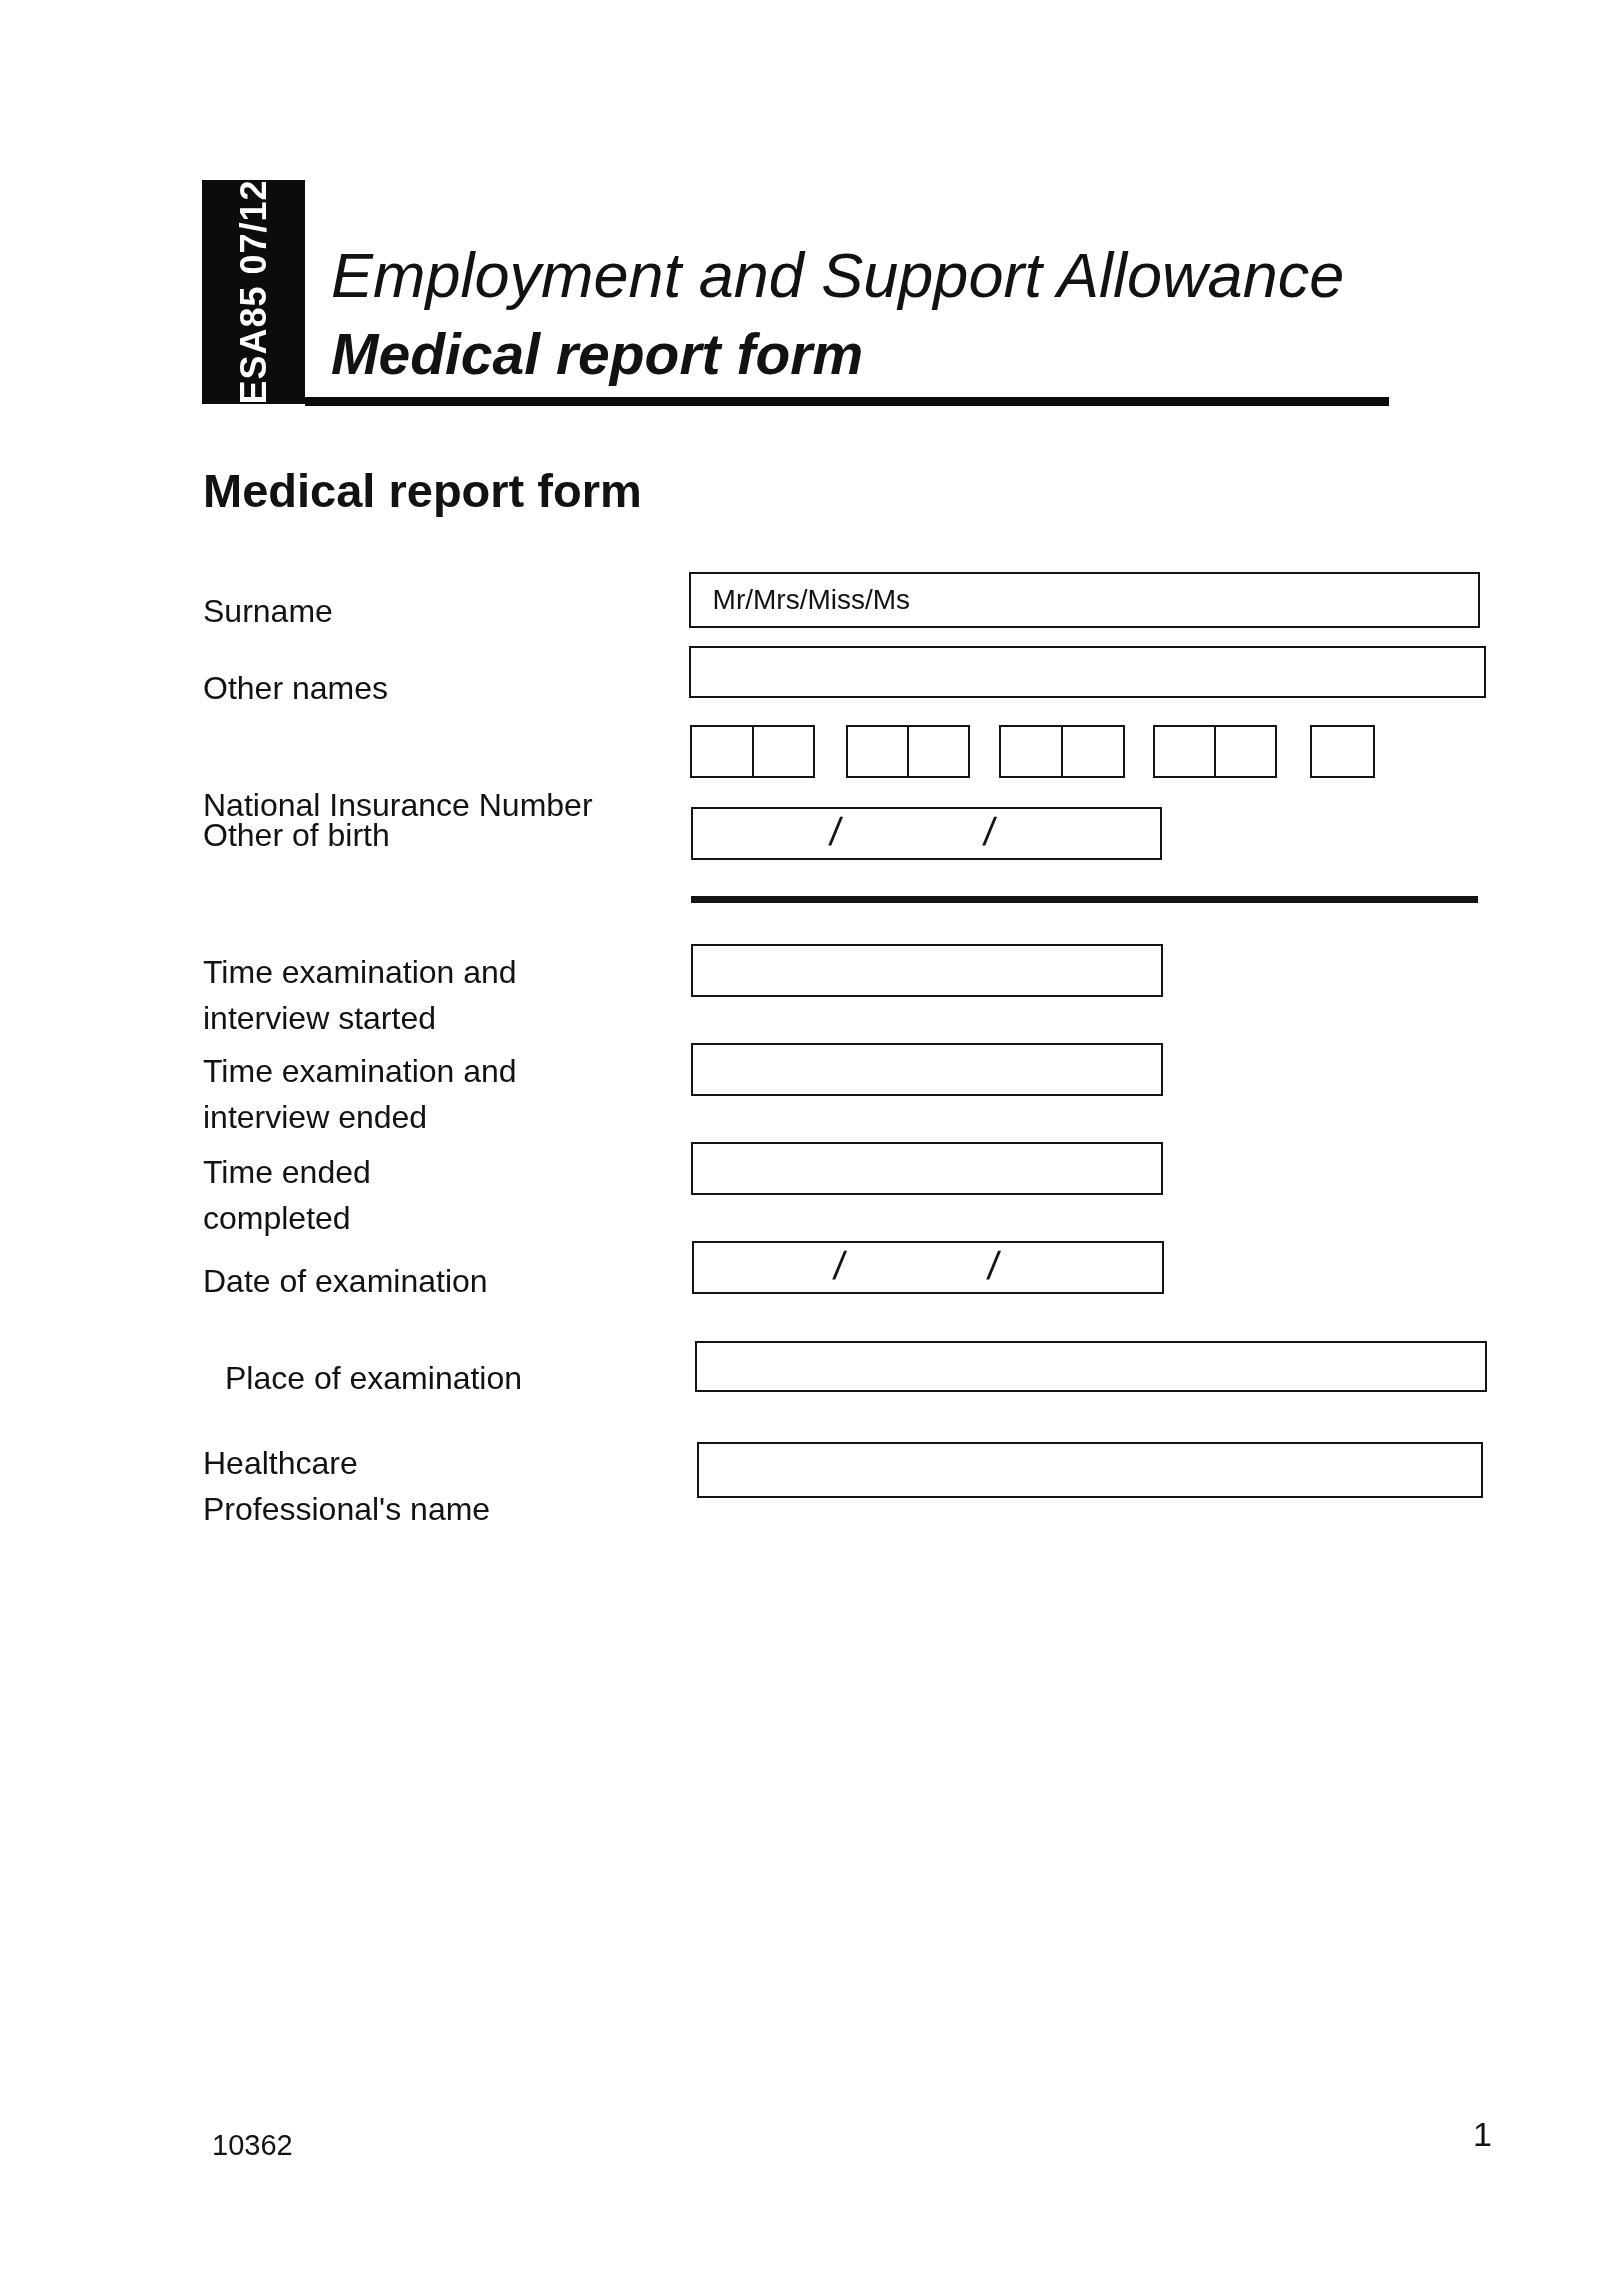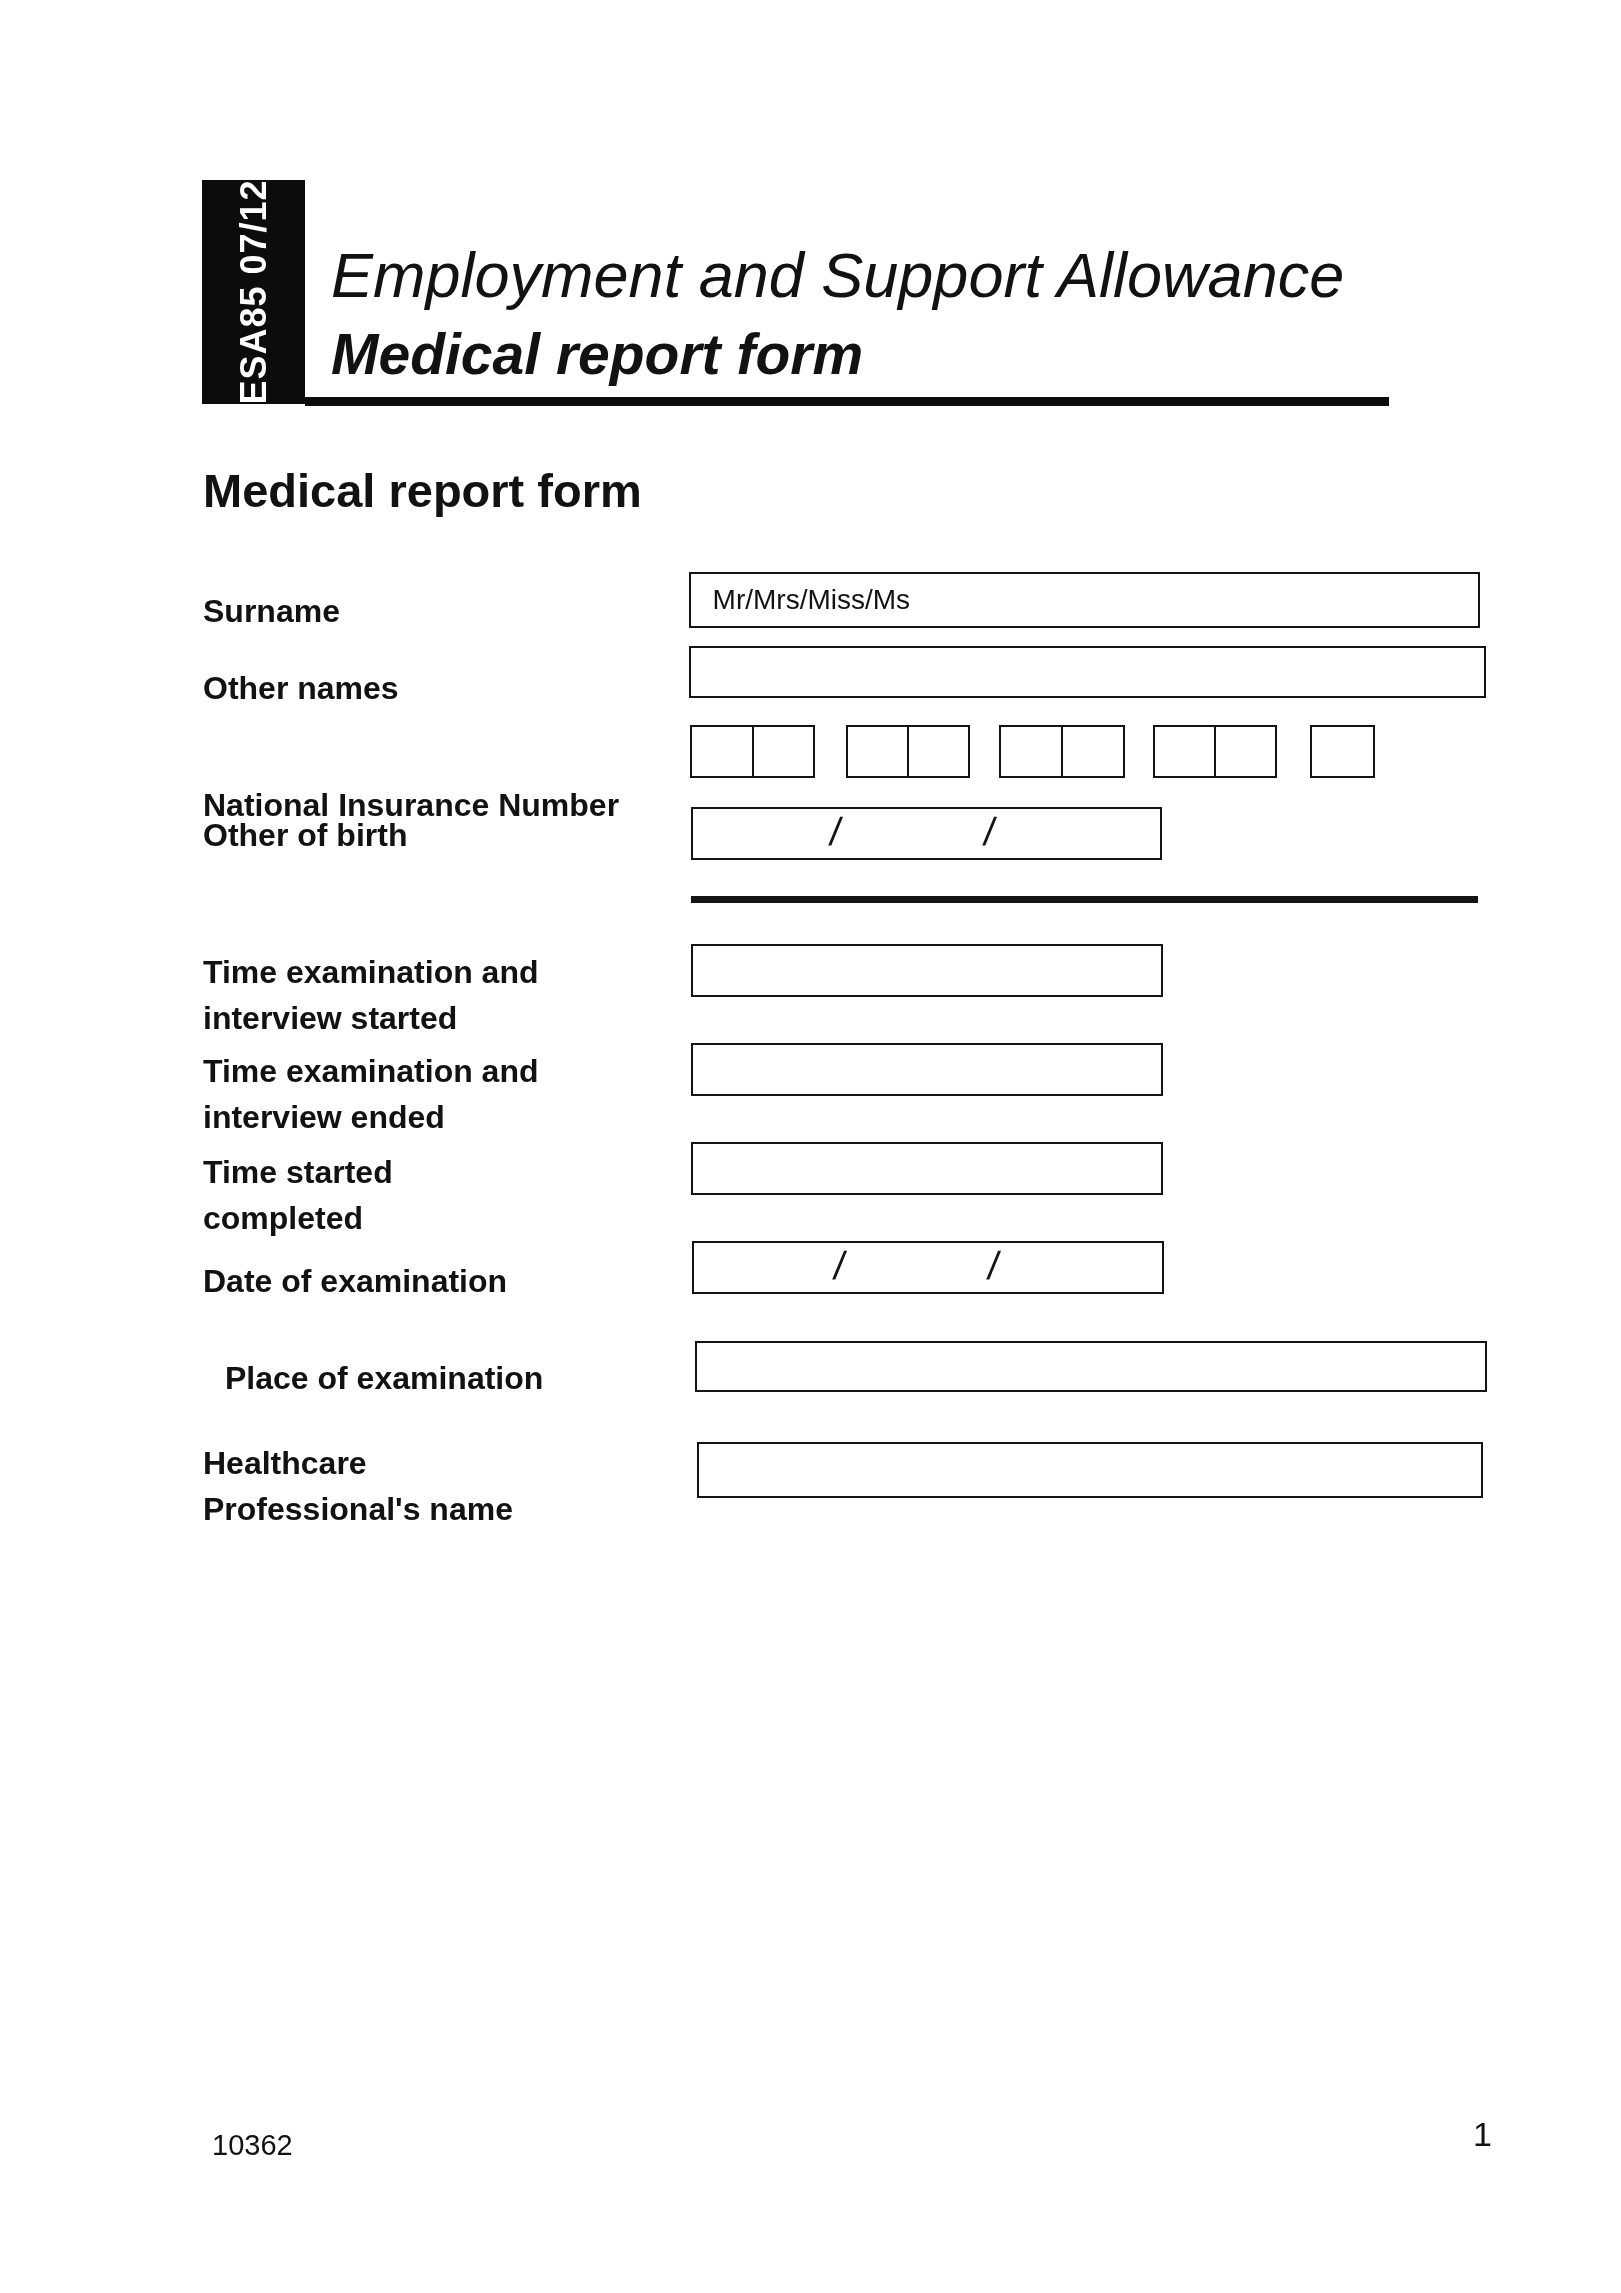--- a/index.html
+++ b/index.html
@@ -61,21 +61,21 @@
     font-size: 47px;
     font-weight: bold;
     white-space: nowrap;
   }
 
   
   .flabel {
     position: absolute;
     left: 203px;
     font-size: 32px;
-    font-weight: bold;
+    font-weight: normal;
     line-height: 46px;
     white-space: nowrap;
   }
 
   
   .fbox {
     position: absolute;
     box-sizing: border-box;
     border: 2.9px solid #141414;
     background: #ffffff;
@@ -191,21 +191,21 @@
 
   <div class="flabel" style="top:1048px;">
     <span style="display:block;">Time examination and</span>
     <span style="display:block;">interview ended</span>
   </div>
   <div class="fbox" style="left:691px; top:1043px; width:472px; height:53px;">
     <span class="value"></span>
   </div>
 
   <div class="flabel" style="top:1149px;">
-    <span style="display:block;">Time started</span>
+    <span style="display:block;">Time ended</span>
     <span style="display:block;">completed</span>
   </div>
   <div class="fbox" style="left:691px; top:1142px; width:472px; height:53px;">
     <span class="value"></span>
   </div>
 
   <div class="flabel" style="top:1258px;">Date of examination</div>
   <div class="fbox" style="left:692px; top:1241px; width:472px; height:53px;">
     <span class="slash" style="left:140px;">/</span>
     <span class="slash" style="left:294px;">/</span>

